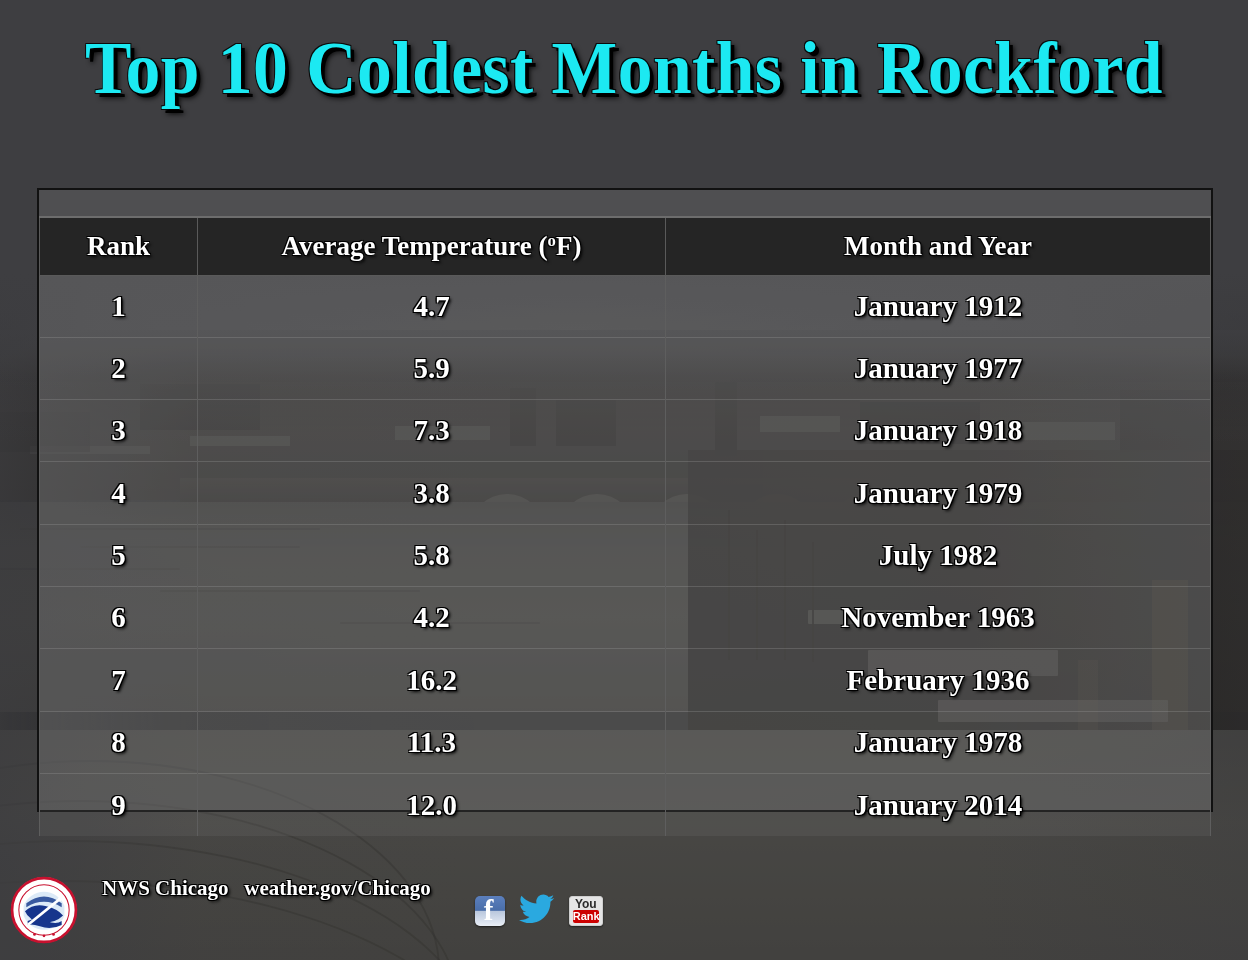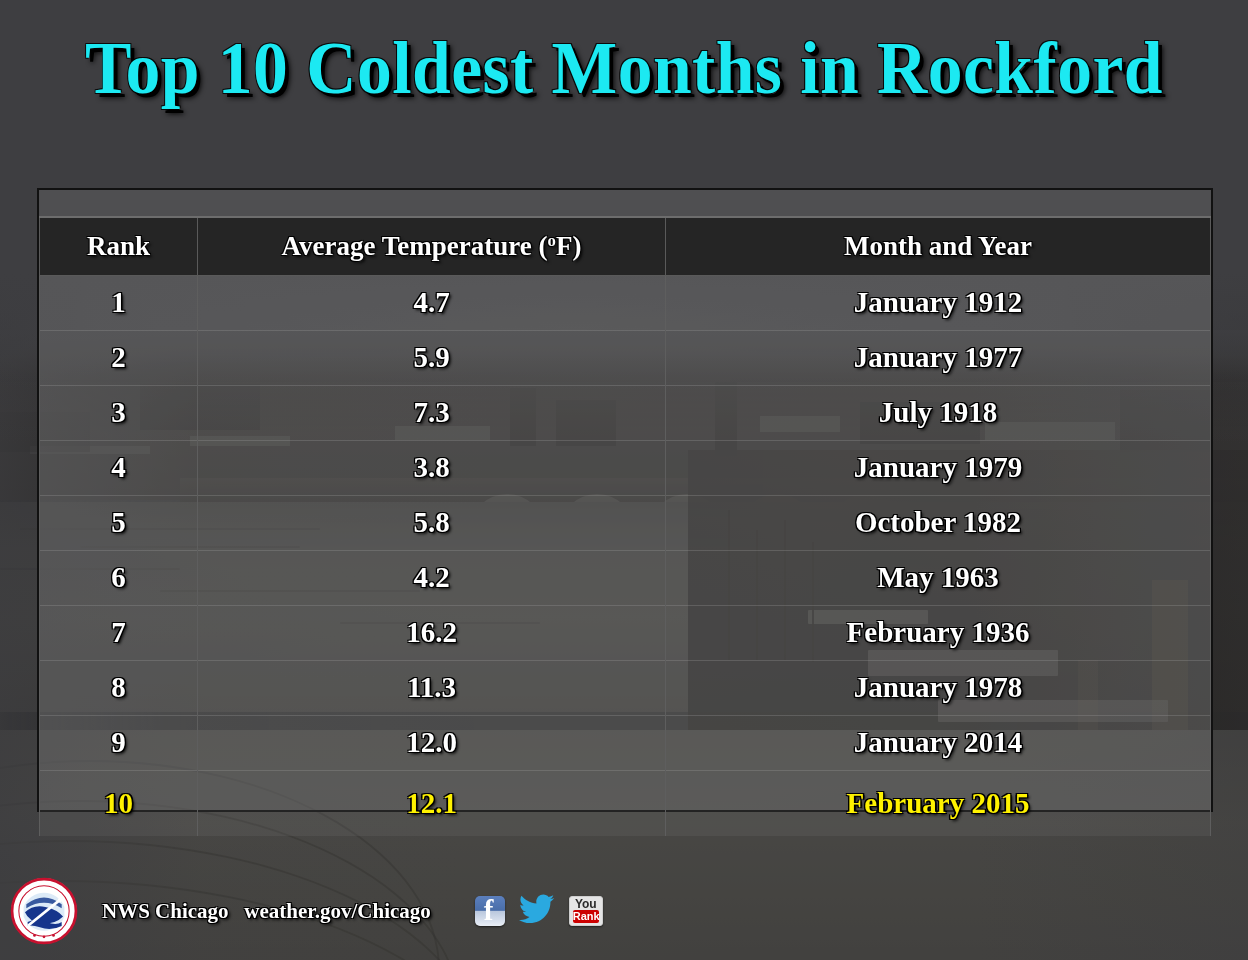--- a/index.html
+++ b/index.html
@@ -173,21 +173,21 @@
     color:#fff200;
     height:66px;
     text-shadow:2px 2px 3px rgba(0,0,0,.95), -1.4px -1.4px 0 #000, 1.4px -1.4px 0 #000,
                 -1.4px 1.4px 0 #000, 1.4px 1.4px 0 #000;
   }
 
   
   #footer {
     position:absolute; left:0; bottom:14px; width:100%;
     height:70px; z-index:6;
-    display:flex; align-items:center;
+    display:flex; 
   }
   #nws-logo {
     position:relative; width:68px; height:68px; margin-left:10px; flex:0 0 auto;
   }
   #footer-text {
     margin-left:24px;
     color:#fff; font-size:21px; font-weight:bold;
     font-family:"Liberation Serif","DejaVu Serif",serif;
     white-space:pre;
     text-shadow:2px 2px 3px rgba(0,0,0,.95), -1px -1px 0 #000, 1px -1px 0 #000,
@@ -319,56 +319,51 @@
           <td>January 1912</td>
         </tr>
         <tr>
           <td>2</td>
           <td>5.9</td>
           <td>January 1977</td>
         </tr>
         <tr>
           <td>3</td>
           <td>7.3</td>
-          <td>July 1918</td>
+          <td>January 1918</td>
         </tr>
         <tr>
           <td>4</td>
           <td>3.8</td>
           <td>January 1979</td>
         </tr>
         <tr>
           <td>5</td>
           <td>5.8</td>
-          <td>October 1982</td>
+          <td>July 1982</td>
         </tr>
         <tr>
           <td>6</td>
           <td>4.2</td>
-          <td>May 1963</td>
+          <td>November 1963</td>
         </tr>
         <tr>
           <td>7</td>
           <td>16.2</td>
           <td>February 1936</td>
         </tr>
         <tr>
           <td>8</td>
           <td>11.3</td>
           <td>January 1978</td>
         </tr>
         <tr>
           <td>9</td>
           <td>12.0</td>
           <td>January 2014</td>
-        </tr>
-        <tr class="highlight">
-          <td>10</td>
-          <td>12.1</td>
-          <td>February  2015</td>
         </tr>
       </tbody>
   </table>
 </div>
 
 <div id="footer">
 
   <div id="nws-logo">
     <svg viewBox="0 0 100 100" width="68" height="68" aria-hidden="true">
       <circle cx="50" cy="50" r="48" fill="#ffffff"></circle>

